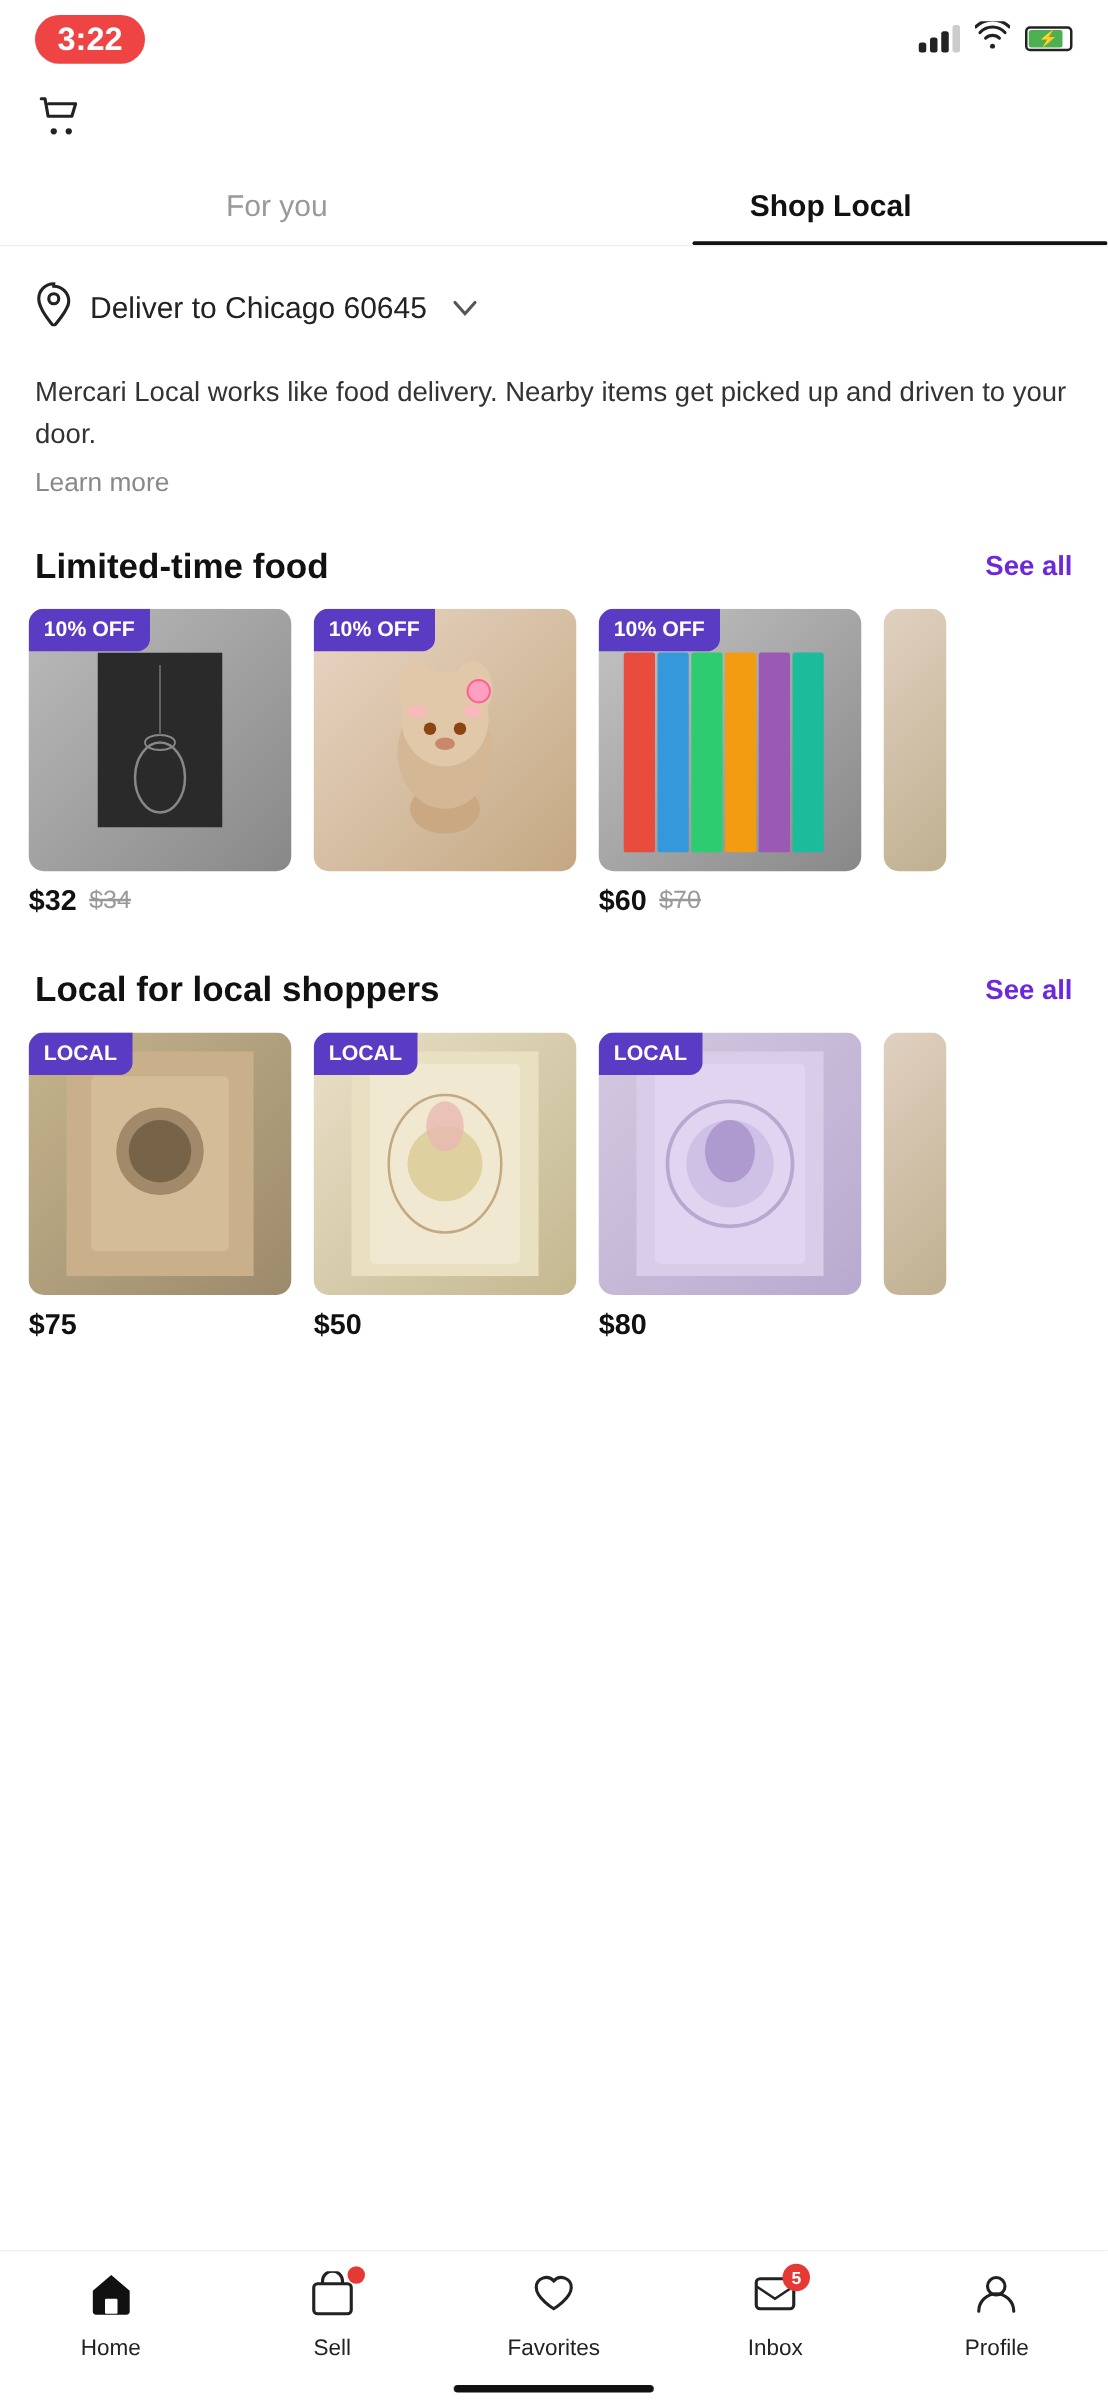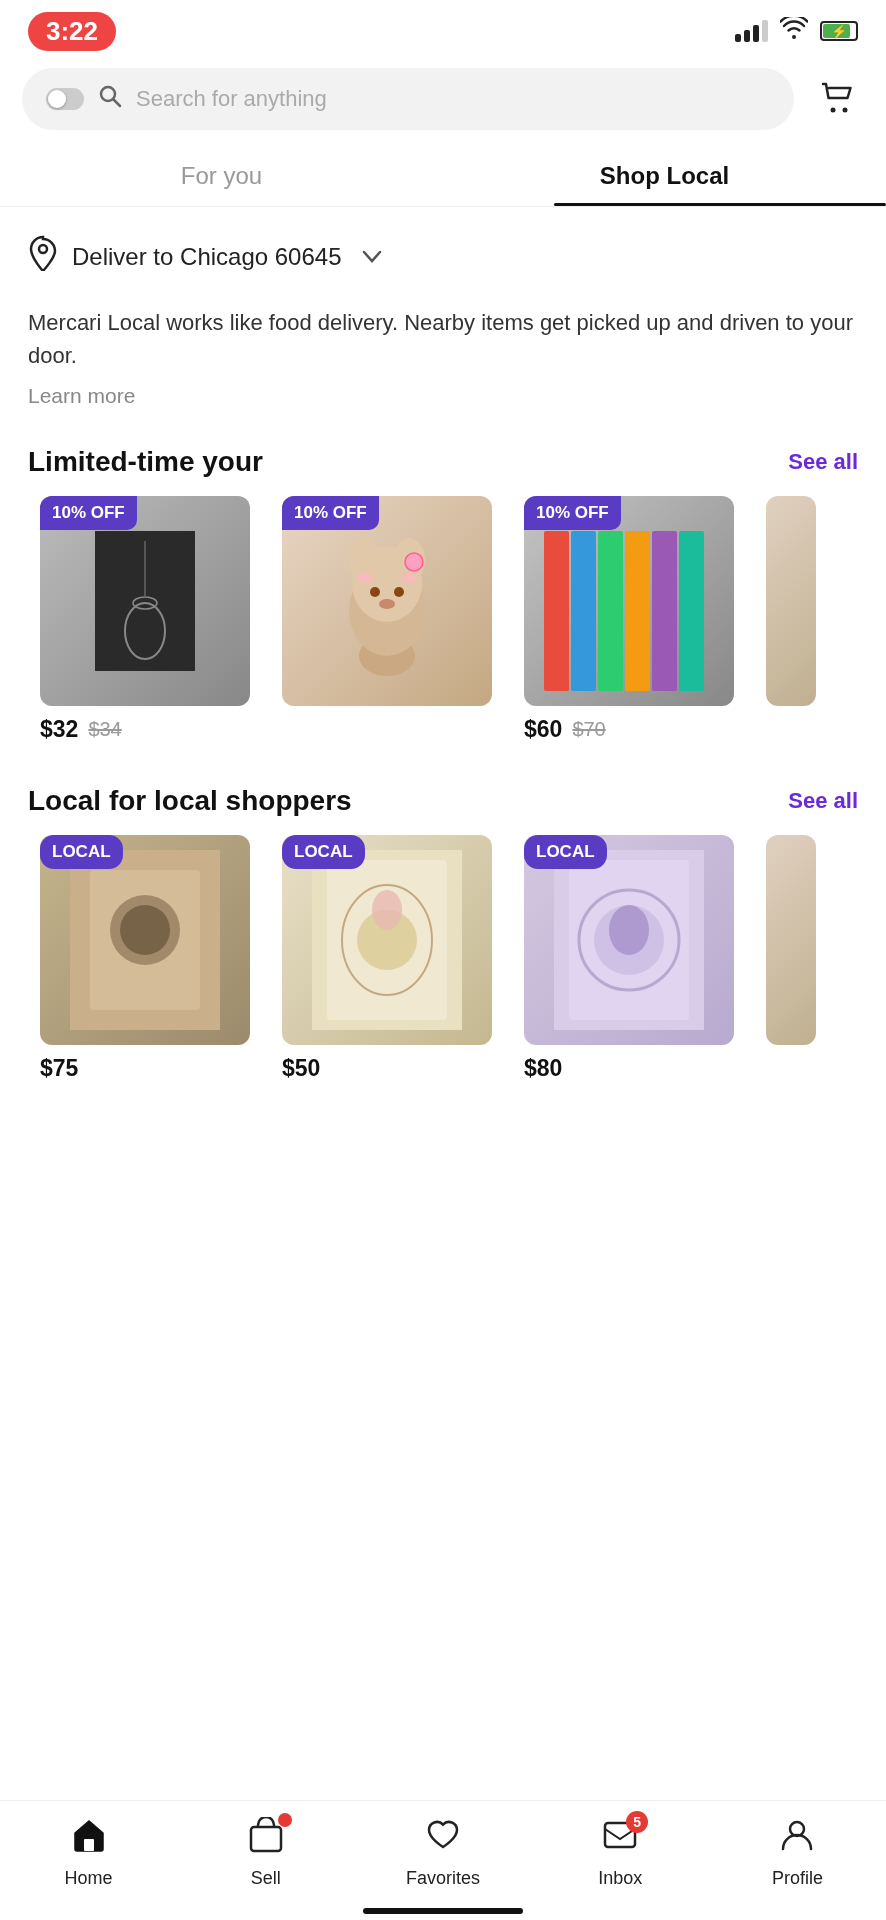--- a/index.html
+++ b/index.html
@@ -226,22 +226,22 @@
     .see-all {
       font-size: 22px;
       color: #6d28d9;
       font-weight: 600;
     }
 
     
     .product-scroll {
       display: flex;
       overflow-x: auto;
-      gap: 32px;
-      padding: 0 28px 28px 40px;
+      gap: 18px;
+      padding: 0 28px 28px 23px;
       scrollbar-width: none;
     }
     .product-scroll::-webkit-scrollbar { display: none; }
 
     .product-card {
       flex-shrink: 0;
       width: 210px;
     }
     .product-img-wrap {
       position: relative;
@@ -257,21 +257,20 @@
       background: #5a3cc4;
       color: #fff;
       font-size: 17px;
       font-weight: 700;
       padding: 7px 12px;
       border-bottom-right-radius: 10px;
       z-index: 2;
     }
     .product-badge.local {
       background: #5a3cc4;
-      border-radius: 14px;
     }
     .product-price-row {
       display: flex;
       align-items: center;
       gap: 10px;
       padding: 10px 0 0 0;
     }
     .product-price {
       font-size: 23px;
       font-weight: 700;
@@ -398,30 +397,20 @@
     <div class="battery-icon">
       <div class="battery-body">
         <div class="battery-fill"></div>
         <div class="battery-bolt">⚡</div>
       </div>
     </div>
   </div>
 </div>
 
 <div class="search-bar-row">
-  <div class="search-bar">
-    <div class="search-toggle"></div>
-    <div class="search-icon-svg">
-      <svg width="24" height="24" viewBox="0 0 24 24" fill="none">
-        <circle cx="10" cy="10" r="7" stroke="#666" stroke-width="2.5"></circle>
-        <line x1="15.5" y1="15.5" x2="22" y2="22" stroke="#666" stroke-width="2.5" stroke-linecap="round"></line>
-      </svg>
-    </div>
-    <span class="search-placeholder">Search for anything</span>
-  </div>
   <div class="cart-icon-wrap">
     <svg width="36" height="36" viewBox="0 0 36 36" fill="none">
       <path d="M3 3h3l2.5 14h19l3-10H9" stroke="#222" stroke-width="2.5" stroke-linecap="round" stroke-linejoin="round" fill="none"></path>
       <circle cx="13" cy="29" r="2.5" fill="#222"></circle>
       <circle cx="25" cy="29" r="2.5" fill="#222"></circle>
     </svg>
   </div>
 </div>
 
 <div class="tabs">
@@ -449,21 +438,21 @@
       <svg width="20" height="14" viewBox="0 0 20 14" fill="none">
         <path d="M2 2l8 9 8-9" stroke="#555" stroke-width="2.5" stroke-linecap="round" fill="none"></path>
       </svg>
     </div>
   </div>
 
   <div class="info-text">Mercari Local works like food delivery. Nearby items get picked up and driven to your door.</div>
   <a class="learn-more">Learn more</a>
 
   <div class="section-header">
-    <span class="section-title">Limited-time your</span>
+    <span class="section-title">Limited-time food</span>
     <span class="see-all">See all</span>
   </div>
   <div class="product-scroll">
 
     <div class="product-card">
       <div class="product-img-wrap img-vase">
         <div class="product-badge">10% OFF</div>
         <div class="fake-img">
           <svg width="100" height="140" viewBox="0 0 100 140" fill="none">
             <rect width="100" height="140" fill="#2a2a2a"></rect>

